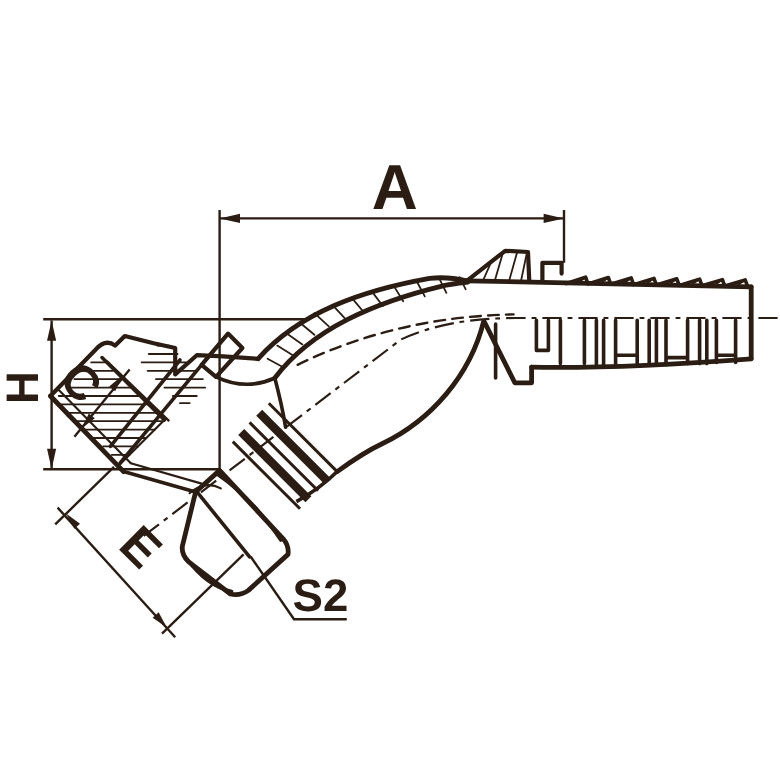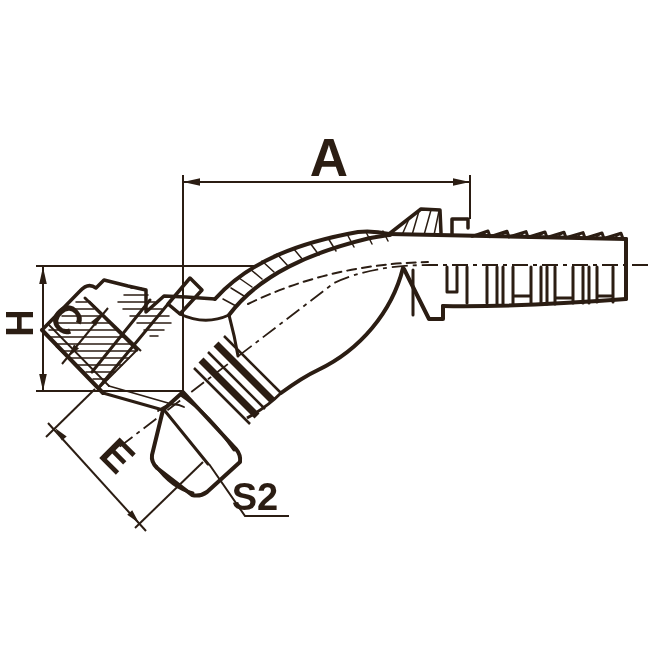--- a/index.html
+++ b/index.html
@@ -183,14 +183,14 @@
       <path stroke-width="3" d="M181,395 Q210,415 234,450"></path>
       <path stroke-width="3" d="M156,466 Q172,488 193,493"></path>
       <path stroke-width="1.8" d="M158,411 Q171,400 184,407"></path>
     </g>
   </svg>
 
   <div class="dim-label lbl-a" style="left:329px; top:157px;">A</div>
   <div class="dim-label lbl-h" style="left:20px;  top:323px;">H</div>
   <div class="dim-label lbl-c" style="left:67px;  top:319px;">C</div>
   <div class="dim-label lbl-e" style="left:117px; top:456px;">E</div>
-  <div class="dim-label lbl-s2" style="left:255px; top:497px;">S2</div>
+  <div class="dim-label lbl-s2" style="left:267px; top:497px;">S2</div>
 </div>
 
 </body></html>

